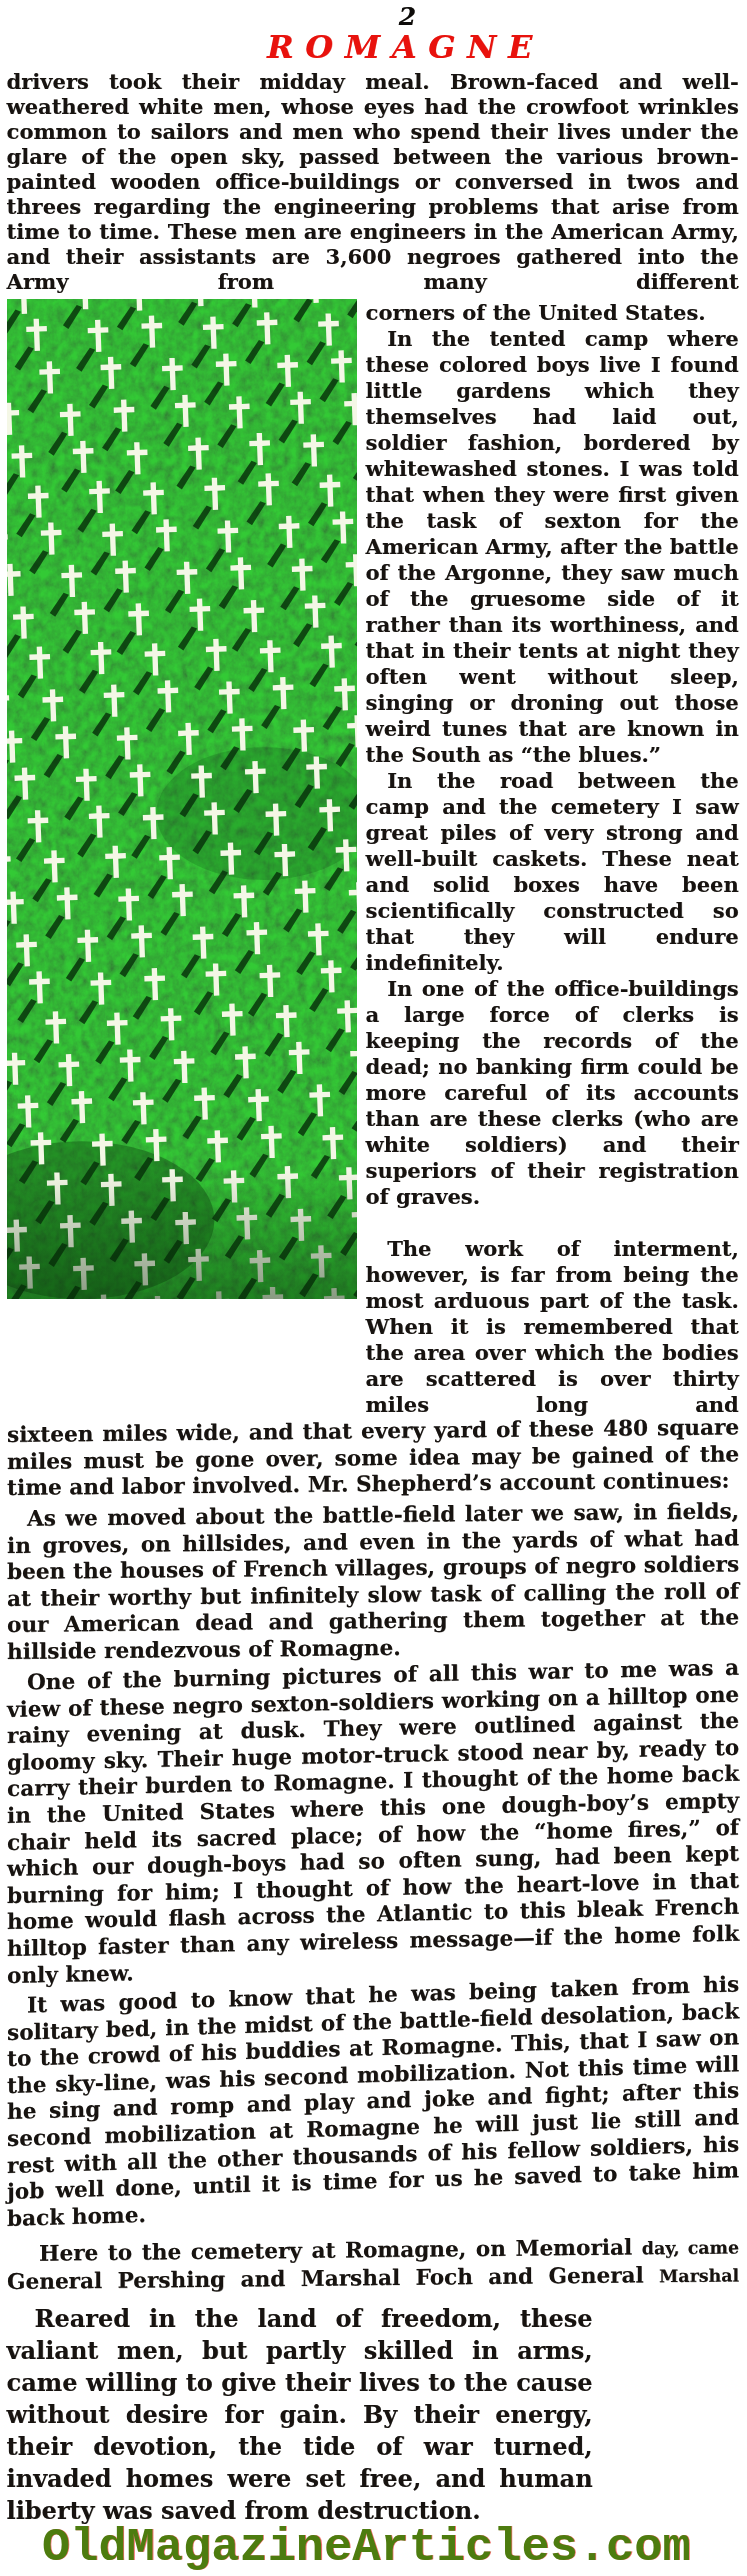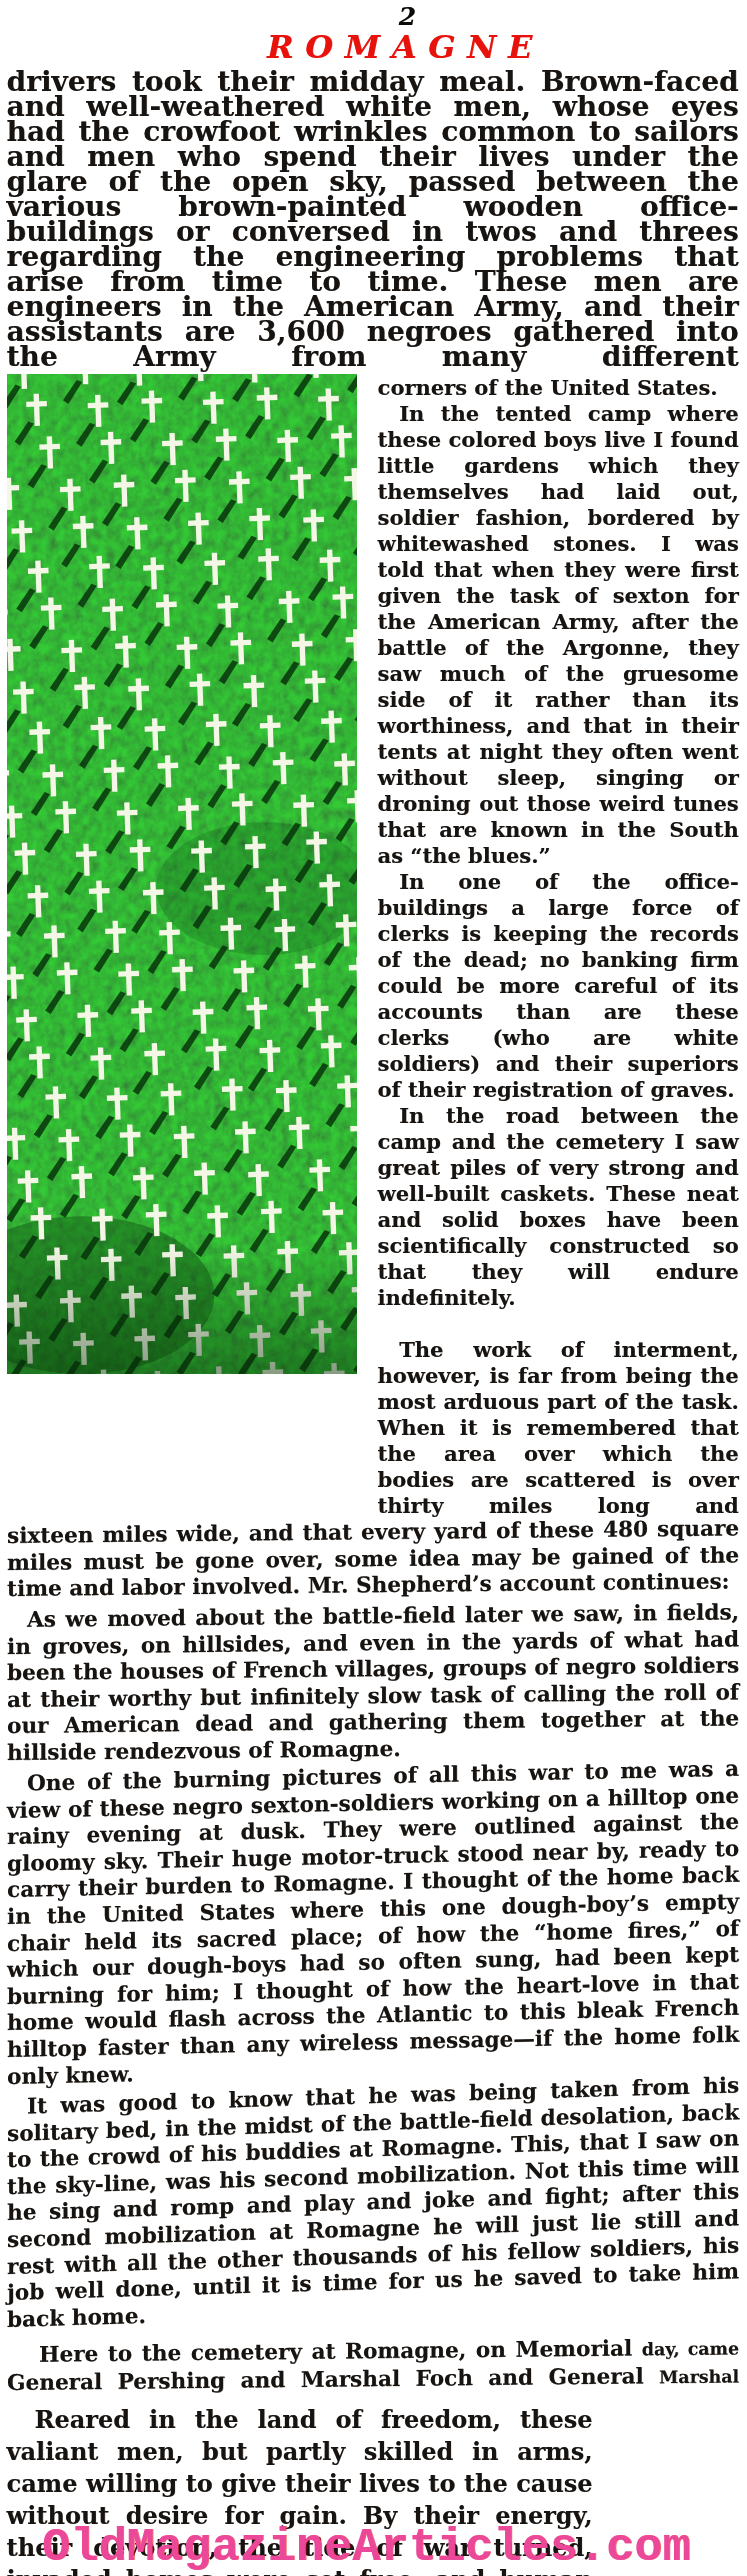--- a/index.html
+++ b/index.html
@@ -14,24 +14,24 @@
     padding-top:2.5px; transform:translateX(34px); color:#0d0b09;
   }
   .title{
     margin:0; text-align:center; color:#e8120d; font-style:italic;
     font-size:32px; line-height:33px; letter-spacing:11.6px; font-weight:700;
     transform:translateX(32px); text-shadow:0.4px 0.4px 0 rgba(220,20,10,0.5);
   }
   .body-col{ padding:0 8.3px 0 6.6px; }
   p{ margin:0; }
   .intro{
-    margin-top:5px; font-size:28px; line-height:25px;
+    margin-top:5px; font-size:21px; line-height:25px;
     text-align:justify; text-align-last:justify;
   }
-  .media-row{ display:flex; gap:21px; margin-top:5px; }
+  .media-row{ display:flex; gap:9px; margin-top:5px; }
   .photo{ flex:none; width:350px; height:1000px; display:block; }
   .col{
     flex:1; font-size:21px; line-height:26px; text-align:justify;
     padding-top:1.7px;
   }
   .col p.indent{ text-indent:21.6px; }
   .col p.interment{ margin-top:26px; }
   .justlast{ text-align-last:justify; }
   .full{
     font-size:21.6px; line-height:26.6px; text-align:justify; margin-top:4.2px;
@@ -46,21 +46,21 @@
     text-align:justify; text-align-last:justify;
   }
   .memorial .small{ font-size:17.4px; }
   .big{ width:586px; margin-top:6.6px; font-size:24px; line-height:32px; }
   .big p{ text-align:justify; }
   .big .pintro{ text-indent:0; }
   .big .quote{ text-indent:28px; margin-top:4.2px; }
   .watermark{
     position:absolute; left:42px; bottom:1.7px;
     font-family:"Liberation Mono","DejaVu Sans Mono",monospace;
-    font-weight:700; font-size:47px; letter-spacing:0px; color:#ec4899;
+    font-weight:700; font-size:47px; letter-spacing:0px; color:#4d7c0f;
     text-shadow:0.8px 0 0 rgba(237,17,17,0.6);
     white-space:nowrap;
   }
 </style>
 </head>
 <body>
 
 <div class="page">
 
   <div class="pageno">2</div>
@@ -338,22 +338,22 @@
             <use href="#cross-marker" xlink:href="#cross-marker" transform="translate(450,1247) scale(0.92)"></use>
             <use href="#cross-marker" xlink:href="#cross-marker" transform="translate(515,1244) scale(0.92)"></use>
             <use href="#cross-marker" xlink:href="#cross-marker" transform="translate(589,1248) scale(0.92)"></use>
           </g>
         <rect x="0" y="1050" width="422" height="155" fill="url(#bottomFade)"></rect>
       </svg>
 
       <div class="col">
         <p>corners of the United States.</p>
         <p class="indent">In the tented camp where these colored boys live I found little gardens which they themselves had laid out, soldier fashion, bordered by whitewashed stones. I was told that when they were first given the task of sexton for the American Army, after the battle of the Argonne, they saw much of the gruesome side of it rather than its worthiness, and that in their tents at night they often went without sleep, singing or droning out those weird tunes that are known in the South as “the blues.”</p>
+        <p class="indent">In the road between the camp and the cemetery I saw great piles of very strong and well-built caskets. These neat and solid boxes have been scientifically constructed so that they will endure indefinitely.</p>
         <p class="indent">In one of the office-buildings a large force of clerks is keeping the records of the dead; no banking firm could be more careful of its accounts than are these clerks (who are white soldiers) and their superiors of their registration of graves.</p>
-        <p class="indent">In the road between the camp and the cemetery I saw great piles of very strong and well-built caskets. These neat and solid boxes have been scientifically constructed so that they will endure indefinitely.</p>
         <p class="indent interment justlast">The work of interment, however, is far from being the most arduous part of the task. When it is remembered that the area over which the bodies are scattered is over thirty miles long and</p>
       </div>
     </div>
 
     <p class="full sk1">sixteen miles wide, and that every yard of these 480 square miles must be gone over, some idea may be gained of the time and labor involved. Mr. Shepherd’s account continues:</p>
     <p class="full sk1 ind">As we moved about the battle-field later we saw, in fields, in groves, on hillsides, and even in the yards of what had been the houses of French villages, groups of negro soldiers at their worthy but infinitely slow task of calling the roll of our American dead and gathering them together at the hillside rendezvous of Romagne.</p>
     <p class="full sk2 ind">One of the burning pictures of all this war to me was a view of these negro sexton-soldiers working on a hilltop one rainy evening at dusk. They were outlined against the gloomy sky. Their huge motor-truck stood near by, ready to carry their burden to Romagne. I thought of the home back in the United States where this one dough-boy’s empty chair held its sacred place; of how the “home fires,” of which our dough-boys had so often sung, had been kept burning for him; I thought of how the heart-love in that home would flash across the Atlantic to this bleak French hilltop faster than any wireless message—if the home folk only knew.</p>
     <p class="full sk3 ind">It was good to know that he was being taken from his solitary bed, in the midst of the battle-field desolation, back to the crowd of his buddies at Romagne. This, that I saw on the sky-line, was his second mobilization. Not this time will he sing and romp and play and joke and fight; after this second mobilization at Romagne he will just lie still and rest with all the other thousands of his fellow soldiers, his job well done, until it is time for us he saved to take him back home.</p>
 
     <p class="full memorial sk1">

